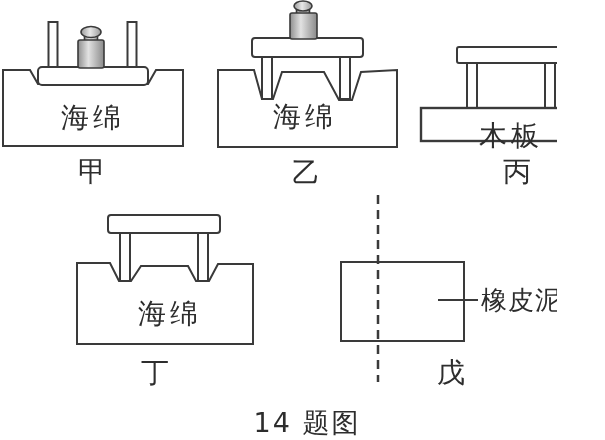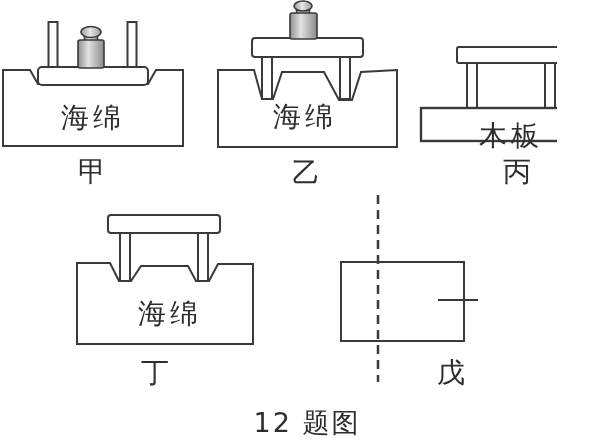--- a/index.html
+++ b/index.html
@@ -87,16 +87,17 @@
 
   <div class="lbl material" style="left:305px;top:117px;">海绵</div>
   <div class="lbl figlabel" style="left:306px;top:173px;">乙</div>
 
   <div class="lbl material" style="left:511px;top:136px;">木板</div>
   <div class="lbl figlabel" style="left:517px;top:172px;">丙</div>
 
   <div class="lbl material" style="left:170px;top:314px;">海绵</div>
   <div class="lbl figlabel" style="left:155px;top:373px;">丁</div>
 
+  <div class="lbl callout" style="left:481px;top:300px;">橡皮泥</div>
   <div class="lbl figlabel" style="left:451px;top:373px;">戊</div>
 
-  <div class="lbl caption" style="left:307px;top:422px;">12 题图</div>
+  <div class="lbl caption" style="left:307px;top:422px;">14 题图</div>
 </div>
 
 </body></html>

